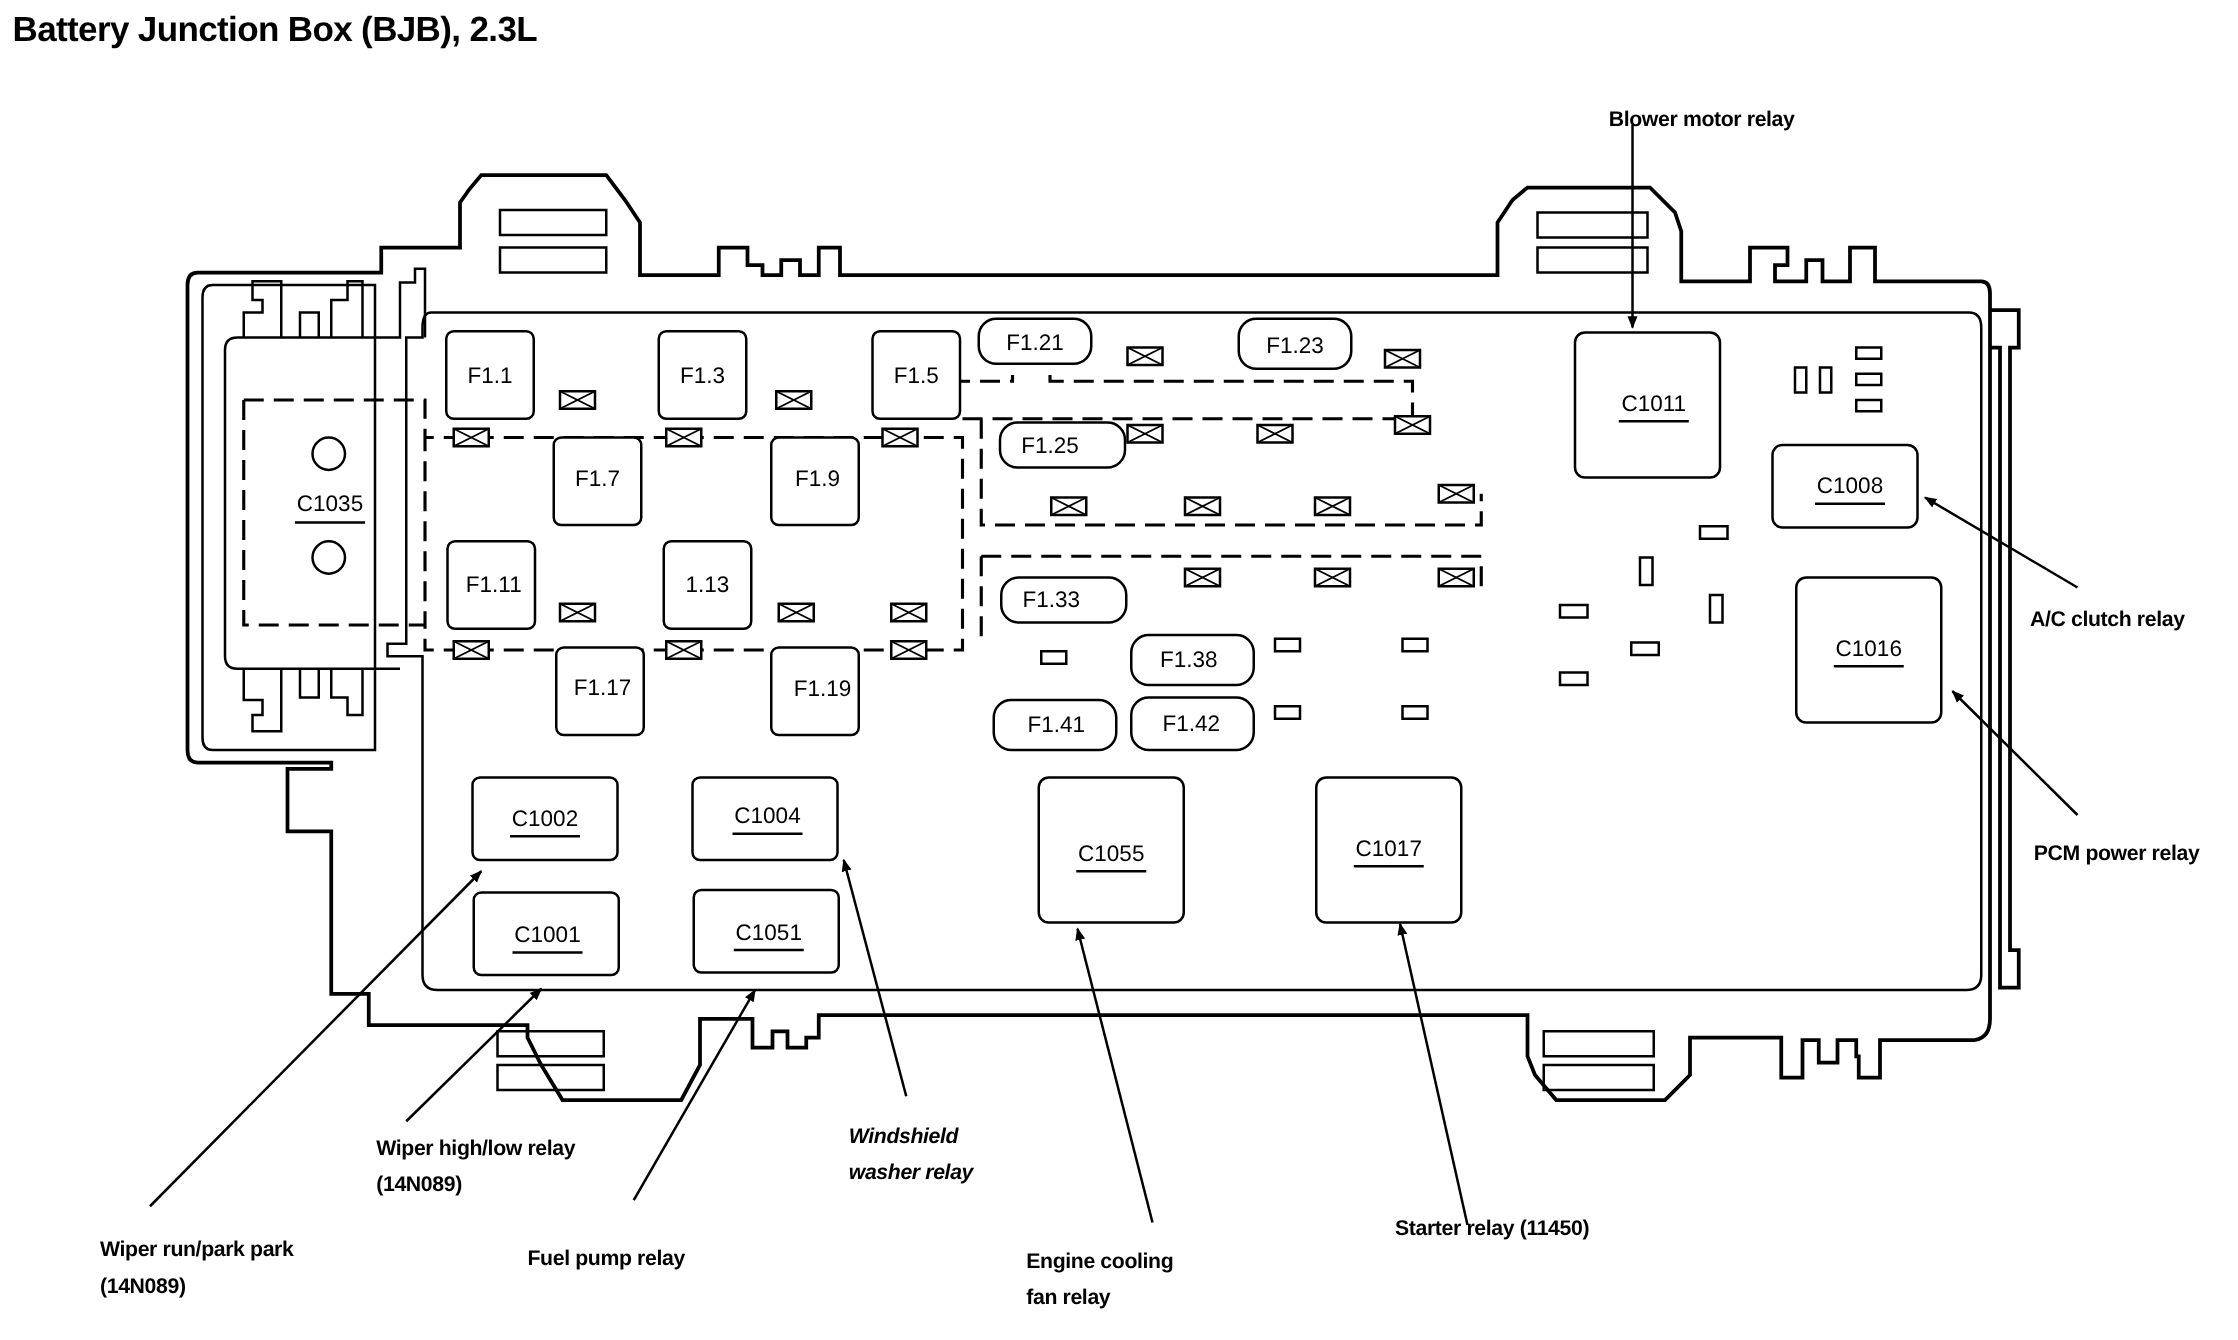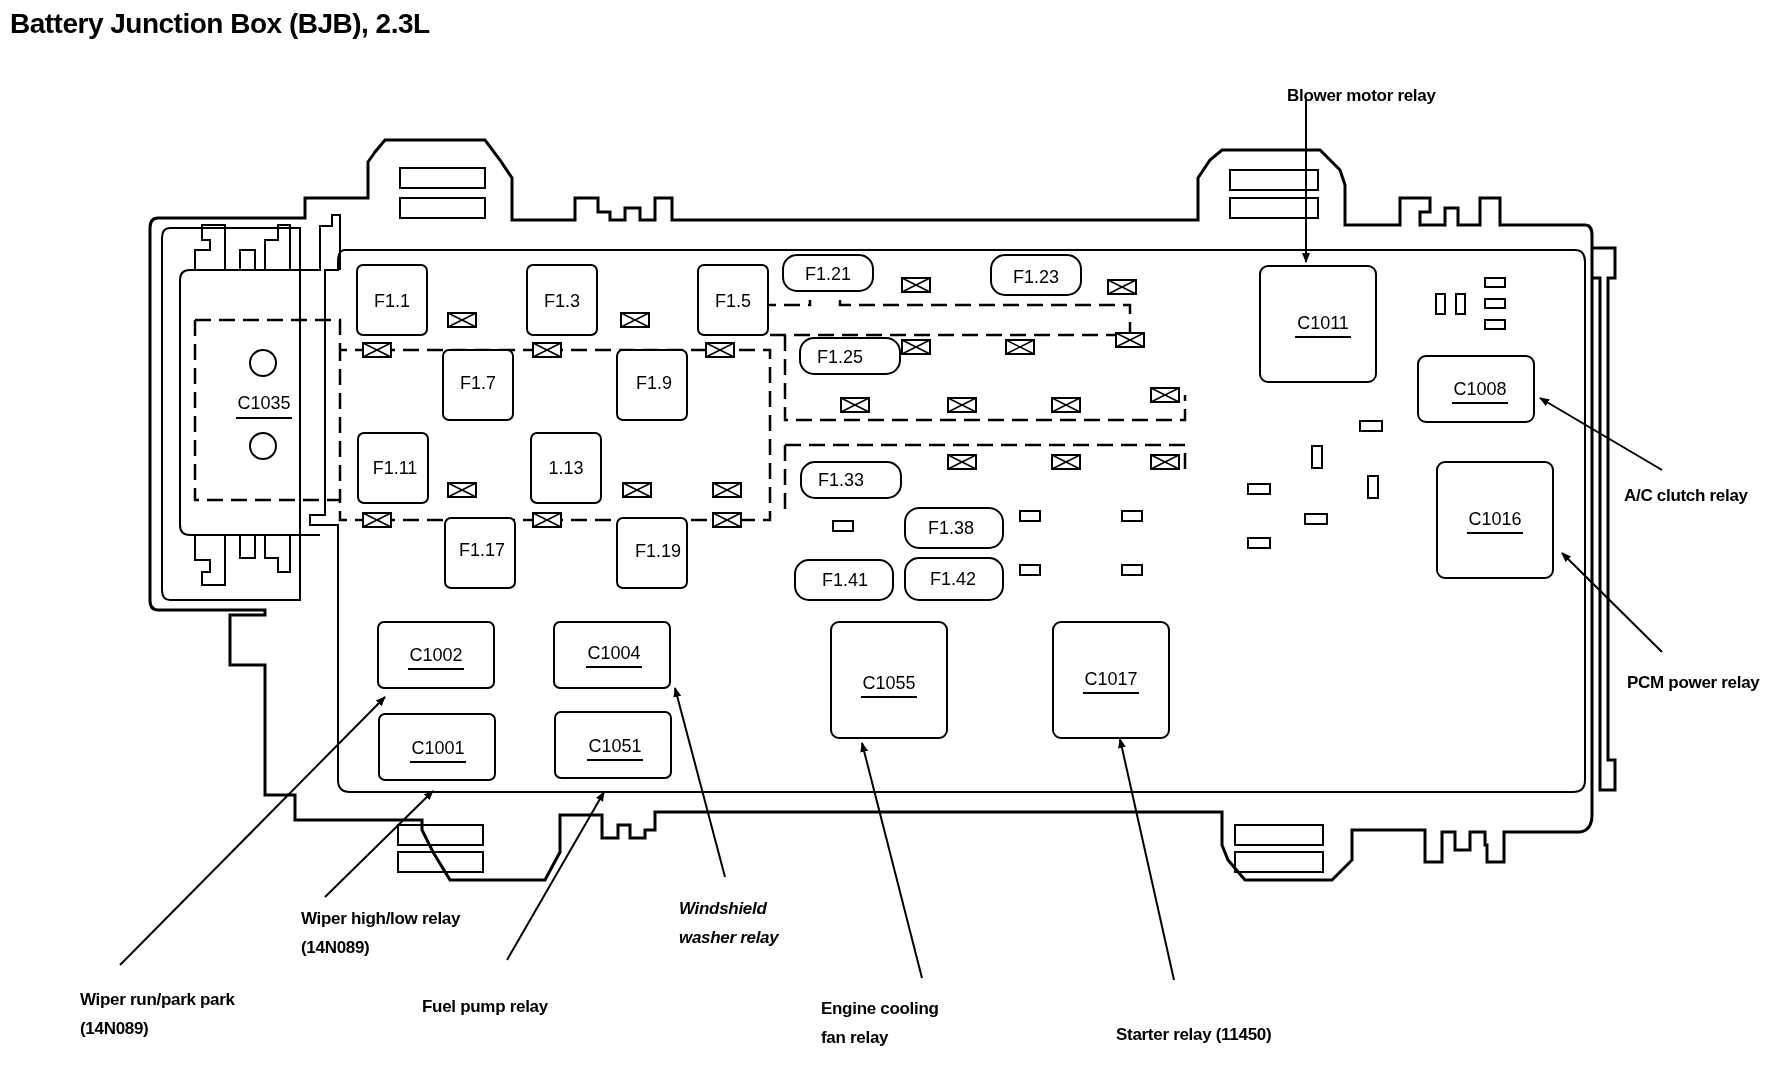--- a/index.html
+++ b/index.html
@@ -304,15 +304,15 @@
   <div>Fuel pump relay</div>
 </div>
 <div class="callout" style="left:679px; top:894px;font-style:italic;">
   <div>Windshield</div>
   <div>washer relay</div>
 </div>
 <div class="callout" style="left:821px; top:994px;">
   <div>Engine cooling</div>
   <div>fan relay</div>
 </div>
-<div class="callout" style="left:1116px; top:1020px;">
+<div class="callout" style="left:1116px; top:968px;">
   <div>Starter relay (11450)</div>
 </div>
 
 </body></html>

